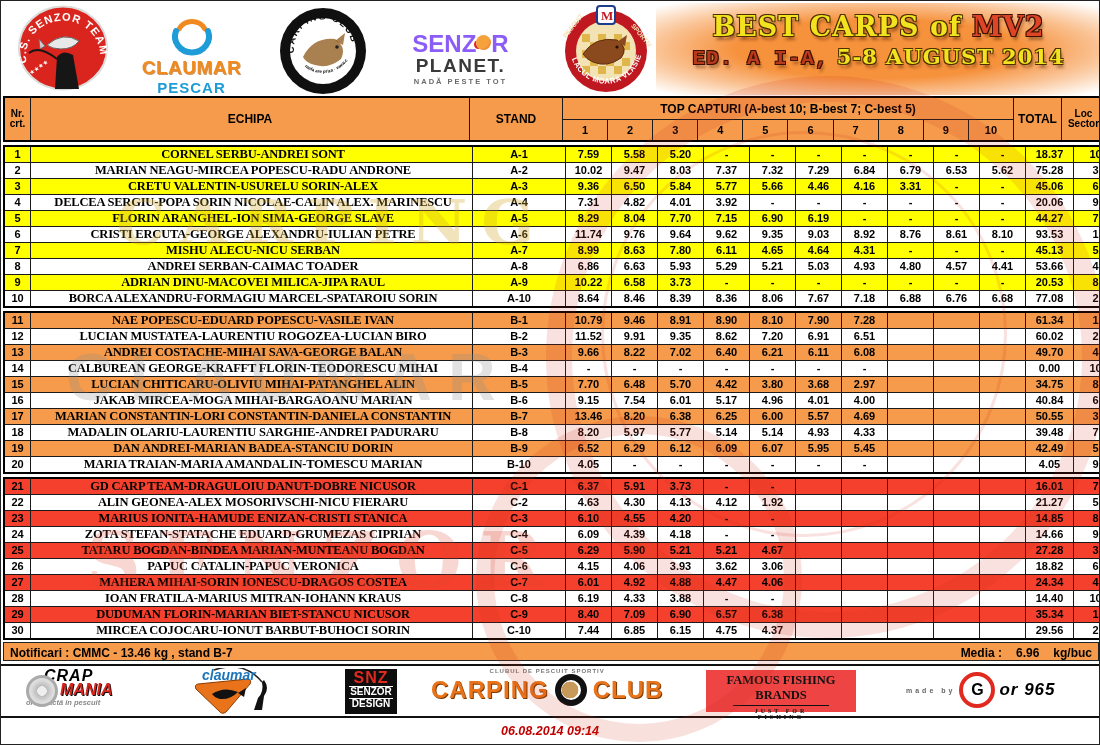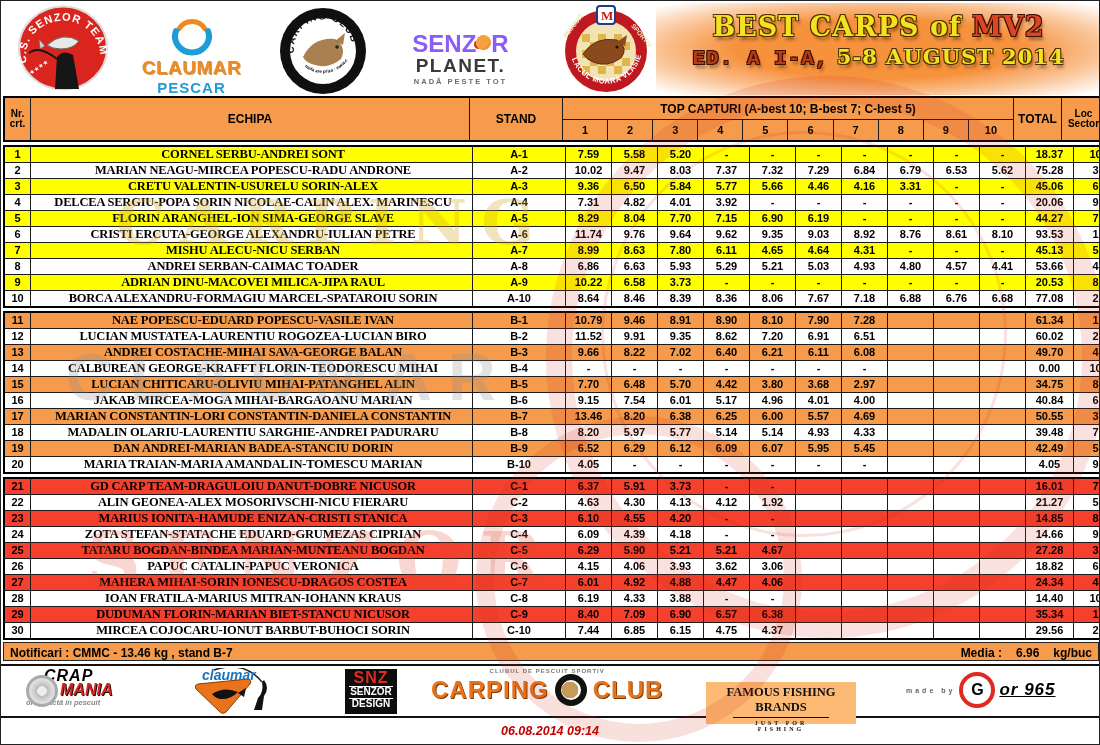--- a/index.html
+++ b/index.html
@@ -66,29 +66,29 @@
   .snz-1{color:#E02A20;font-weight:900;font-size:16px;line-height:15px;letter-spacing:1px;}
   .snz-2{font-size:10px;font-weight:bold;line-height:10px;border-top:1px solid #fff;margin:1px 4px 0;}
   .snz-3{font-size:10px;font-weight:bold;line-height:10px;border-top:1px solid #fff;margin:1px 4px;}
   .s-cc{position:absolute;left:430px;top:2px;text-align:center;}
   .cc-small{font-size:6px;color:#777;letter-spacing:1px;font-weight:bold;}
   .cc-row{display:flex;align-items:center;gap:6px;}
   .cc-word{color:#E8731A;font-weight:900;font-size:24px;letter-spacing:1px;text-shadow:1px 1px 0 #7a3c00;}
   .cc-mini{width:32px;height:32px;border-radius:50%;background:#111;position:relative;flex:0 0 32px;}
   .cc-mini:after{content:"";position:absolute;left:6px;top:6px;width:20px;height:20px;border-radius:50%;
                  background:radial-gradient(circle at 45% 50%,#c89a5a 55%,#fff 58%);}
-  .s-fam{position:absolute;left:705px;top:16px;width:150px;height:42px;background:#fdba74;text-align:center;
+  .s-fam{position:absolute;left:705px;top:4px;width:150px;height:42px;background:#ef4444;text-align:center;
          font-family:"Liberation Serif",serif;color:#111;padding-top:3px;box-sizing:border-box;}
   .fam-1{font-weight:bold;font-size:12.5px;}
   .fam-2{font-size:6px;letter-spacing:3px;font-weight:bold;border-top:1px solid #111;width:96px;margin:2px auto 0;padding-top:2px;}
   .s-gor{position:absolute;left:905px;top:6px;display:flex;align-items:center;gap:4px;}
   .gor-made{font-size:7px;letter-spacing:3px;color:#666;font-weight:bold;}
   .gor-circ{width:28px;height:28px;border-radius:50%;border:4px solid #E02A20;color:#000;font-weight:900;font-size:16px;
             display:flex;align-items:center;justify-content:center;background:#fff;}
-  .gor-rest{font-weight:900;font-style:italic;font-size:17px;letter-spacing:1px;text-decoration:underline;}
+  .gor-rest{font-weight:900;font-style:italic;font-size:17px;letter-spacing:1px;}
   
   .wm{position:absolute;pointer-events:none;font-weight:900;white-space:nowrap;}
   .wm-carping{left:115px;top:185px;font-family:"DejaVu Serif",serif;font-size:62px;letter-spacing:14px;color:rgba(210,165,35,.30);}
   .wm-claumar{left:65px;top:338px;font-size:66px;letter-spacing:16px;color:rgba(140,140,140,.25);}
   .wm-senzor{left:85px;top:515px;font-family:"DejaVu Serif",serif;font-size:76px;letter-spacing:18px;color:rgba(225,70,45,.22);}
   .ring{position:absolute;border-radius:50%;pointer-events:none;}
   .ring1{left:545px;top:75px;width:510px;height:510px;border:26px solid rgba(205,45,25,.14);}
   .ring1i{left:600px;top:130px;width:400px;height:400px;border:3px solid rgba(205,45,25,.14);}
   .ring2{left:475px;top:415px;width:290px;height:290px;border:18px solid rgba(205,45,25,.15);}
 </style>

